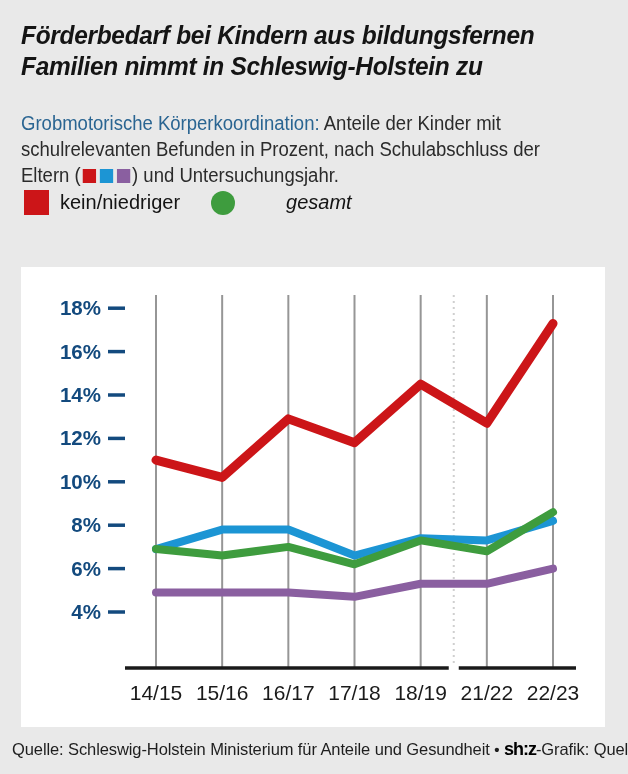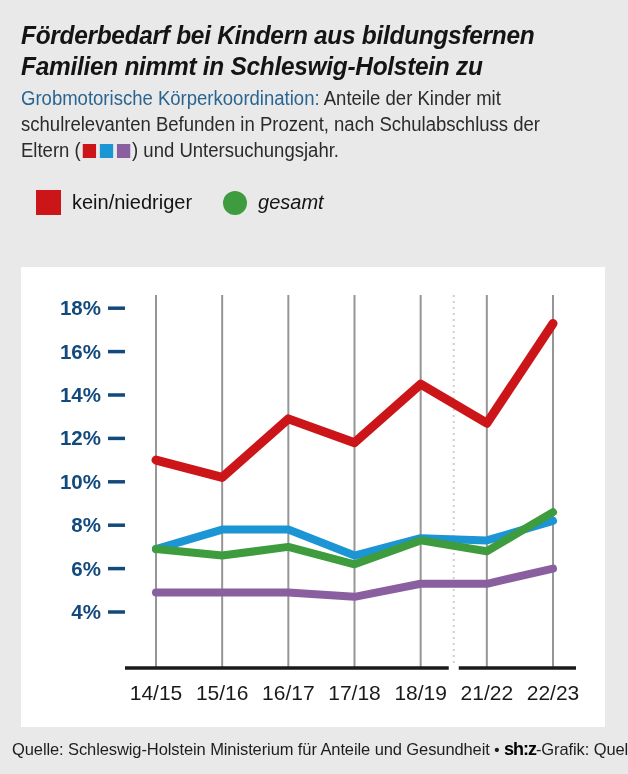--- a/index.html
+++ b/index.html
@@ -11,33 +11,33 @@
     overflow:hidden;
   }
   .title {
     position:absolute; left:21px; top:20px;
     font-weight:bold; color:#141414;
     font-size:26px; line-height:31px; letter-spacing:-0.3px;font-style:italic;
   }
   .title .tline { white-space:nowrap; transform:scaleX(0.94); transform-origin:left center; }
 
   .subtitle {
-    position:absolute; left:21px; top:85px;
+    position:absolute; left:21px; top:110px;
     font-size:19.5px; line-height:26px; color:#2b2b2b;
   }
   .subtitle .sline { white-space:nowrap; transform:scaleX(0.95); transform-origin:left center; }
   .subtitle .lead { color:#2a6592; }
   .sq { display:inline-block; width:14px; height:14px; margin:0 2px; vertical-align:-1px; }
 
   .legend {
-    position:absolute; left:36px; top:190px;
+    position:absolute; left:24px; top:190px;
     display:flex; align-items:center;justify-content:flex-end;
   }
   .legend-item { display:flex; align-items:center; margin-right:31px; font-size:20px; color:#141414; white-space:nowrap; }
-  .legend-item:last-child { margin-right:16px; }
+  .legend-item:last-child { margin-right:16px;gap:40px; }
   .swatch { width:25px; height:25px; margin-right:11px; flex:0 0 auto; }
   .swatch.circle { width:24px; height:24px; border-radius:50%; }
   .legend-item.italic .legend-label { font-style:italic; }
 
   .panel {
     position:absolute; left:21px; top:267px;
     width:584px; height:460px; background:#ffffff;
   }
   .panel svg { position:absolute; left:0; top:0; }
 

